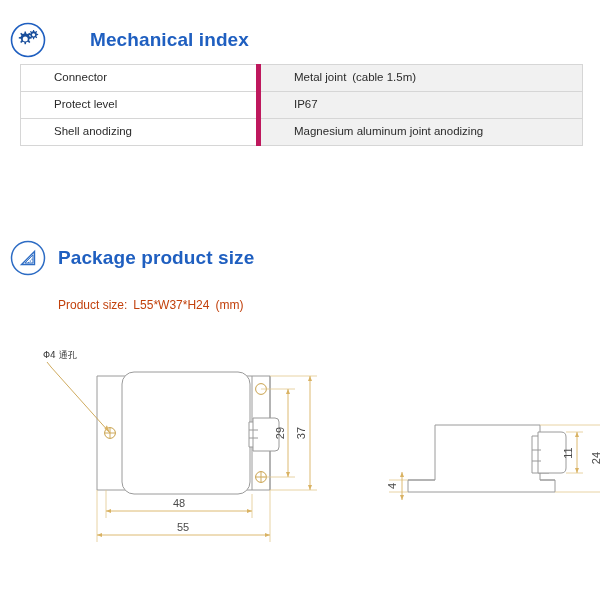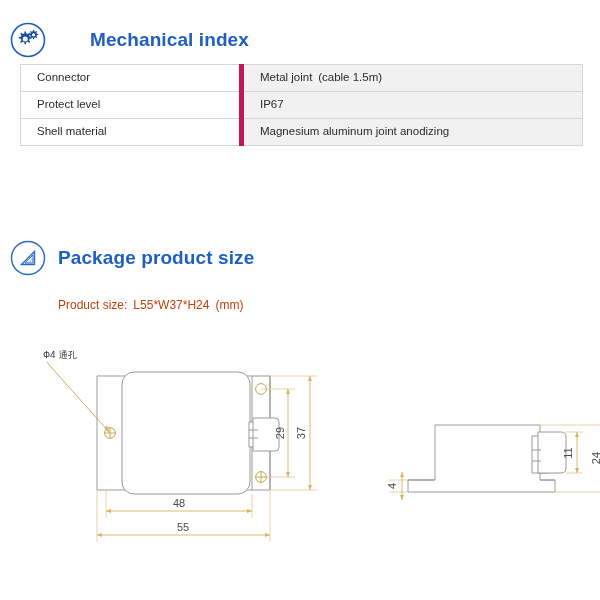--- a/index.html
+++ b/index.html
@@ -55,21 +55,21 @@
     top: 64px;
     width: 563px;
     border-collapse: collapse;
     table-layout: fixed;
     font-size: 11.5px;
   }
   #spec-table tr { height: 27px; }
   #spec-table td {
     border-top: 1px solid #d6d6d6;
     border-bottom: 1px solid #d6d6d6;
-    padding: 0 0 0 16px;
+    padding: 0 0 0 33px;
     color: #2b2b2b;
     font-size: 11.5px;
     vertical-align: middle;
     line-height: 1.2;
   }
   #spec-table td.key {
     width: 202px;
     background: #ffffff;
     border-left: 1px solid #d6d6d6;
   }
@@ -166,21 +166,21 @@
   <tbody>
     <tr>
       <td class="key">Connector</td>
       <td class="val">Metal joint (cable 1.5m)</td>
     </tr>
     <tr>
       <td class="key">Protect level</td>
       <td class="val">IP67</td>
     </tr>
     <tr>
-      <td class="key">Shell material</td>
+      <td class="key">Shell anodizing</td>
       <td class="val">Magnesium aluminum joint anodizing</td>
     </tr>
   </tbody>
 </table>
 
 <div class="section-header" id="package-section">
   <svg class="hdr-icon" viewBox="0 0 40 40">
     <circle cx="20" cy="20" r="16.5" fill="#ffffff" stroke="#2d6cc4" stroke-width="1.5"></circle>
     <path d="M13.5 26.5 L26.5 26.5 L26.5 13.5 Z" fill="none" stroke="#2d6cc4" stroke-width="1.4"></path>
     <path d="M16.9 25.0 L25.0 25.0 L25.0 16.9 Z" fill="none" stroke="#2d6cc4" stroke-width="1"></path>

